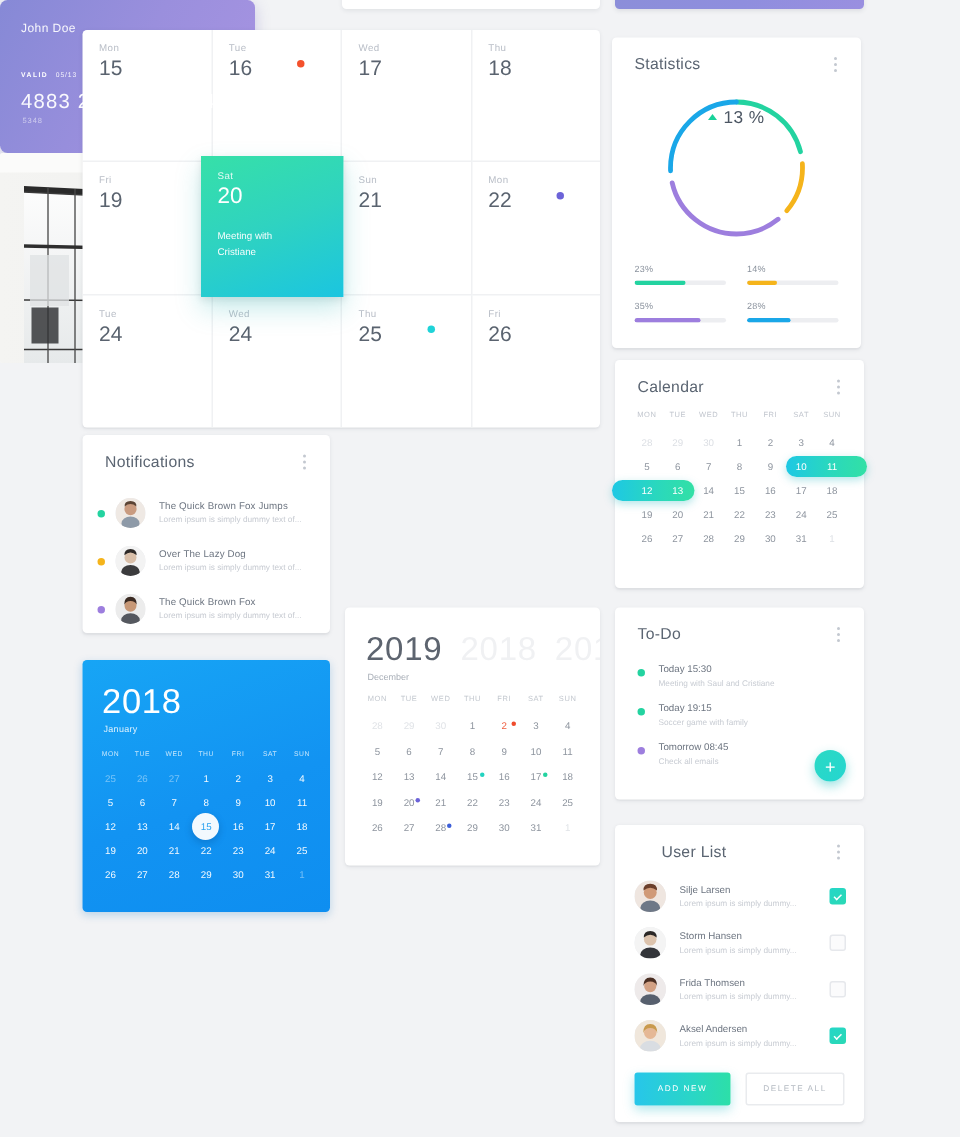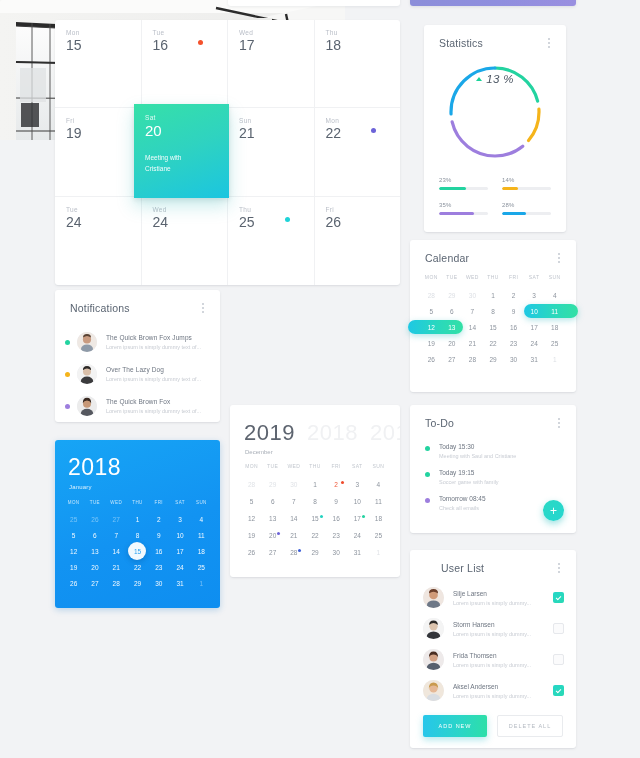--- a/index.html
+++ b/index.html
@@ -56,26 +56,26 @@
     position: absolute; left: 134px; top: 104px; width: 95px; height: 94px;
     background: linear-gradient(160deg, #36e0a8 0%, #2fd3c0 48%, #1bc5e0 100%);
     box-shadow: 0 8px 16px rgba(35,180,180,.25), 0 2px 5px rgba(0,0,0,.10);
     padding: 10px 11px; color: #fff; z-index: 3;
   }
   #week-event .ev-dow { font-size: 6.5px; opacity:.85; letter-spacing:.3px; }
   #week-event .ev-num { font-size: 15px; margin-top: 1px; }
   #week-event .ev-text { font-size: 6.5px; margin-top: 14px; line-height: 1.65; opacity:.95; }
 
   
-  #statistics { left: 424px; top: 25px; width: 142px; height: 207px; }
+  #statistics { left: 408px; top: 25px; width: 166px; height: 207px; }
   #statistics .card-title { position:absolute; left: 15px; top: 12px; }
   .donut-wrap { position:absolute; left: 0; right: 0; top: 35px; height: 110px; }
   .donut-wrap svg { display:block; margin: 0 auto; }
   .donut-center { position:absolute; left:0; right:0; top:48px; text-align:center;
-    font-size: 11.5px; color:#4c5663; letter-spacing:.3px;font-style:italic; }
+    font-size: 11.5px; color:#4c5663; letter-spacing:.3px; }
   .donut-center .tri { display:inline-block; width:0;height:0;
     border-left:3px solid transparent;border-right:3px solid transparent;
     border-bottom:4px solid #19d29a; margin-right:4px; vertical-align:2px; }
   .bars { position:absolute; left: 15px; right: 15px; top: 152px;
     display: grid; grid-template-columns: 1fr 1fr; gap: 12px 14px; }
   .bar-label { font-size: 6px; color:#8a929d; margin-bottom: 4px; letter-spacing:.2px; }
   .bar-track { height: 3px; background:#edeef1; border-radius: 2px; overflow:hidden; }
   .bar-fill { height: 100%; border-radius: 2px; }
 
   
@@ -431,20 +431,28 @@
         <div class="cal-d">27</div>
         <div class="cal-d">28</div>
         <div class="cal-d">29</div>
         <div class="cal-d">30</div>
         <div class="cal-d">31</div>
         <div class="cal-d mute">1</div>
       </div>
     </div>
   </div>
 
+  <div id="credit-card">
+
+    <div class="cc-name">John Doe</div>
+
+    <div class="cc-valid">VALID<span>05/13</span></div>
+    <div class="cc-number">4883 2359 9932 3445</div>
+    <div class="cc-sub">5348</div>
+  </div>
 
   <div class="card" id="todo">
     <div class="card-title">To-Do</div>
     <div class="dots">
         <i></i>
         <i></i>
         <i></i>
       </div>
     <div class="todo-list">
       <div class="todo-item">

